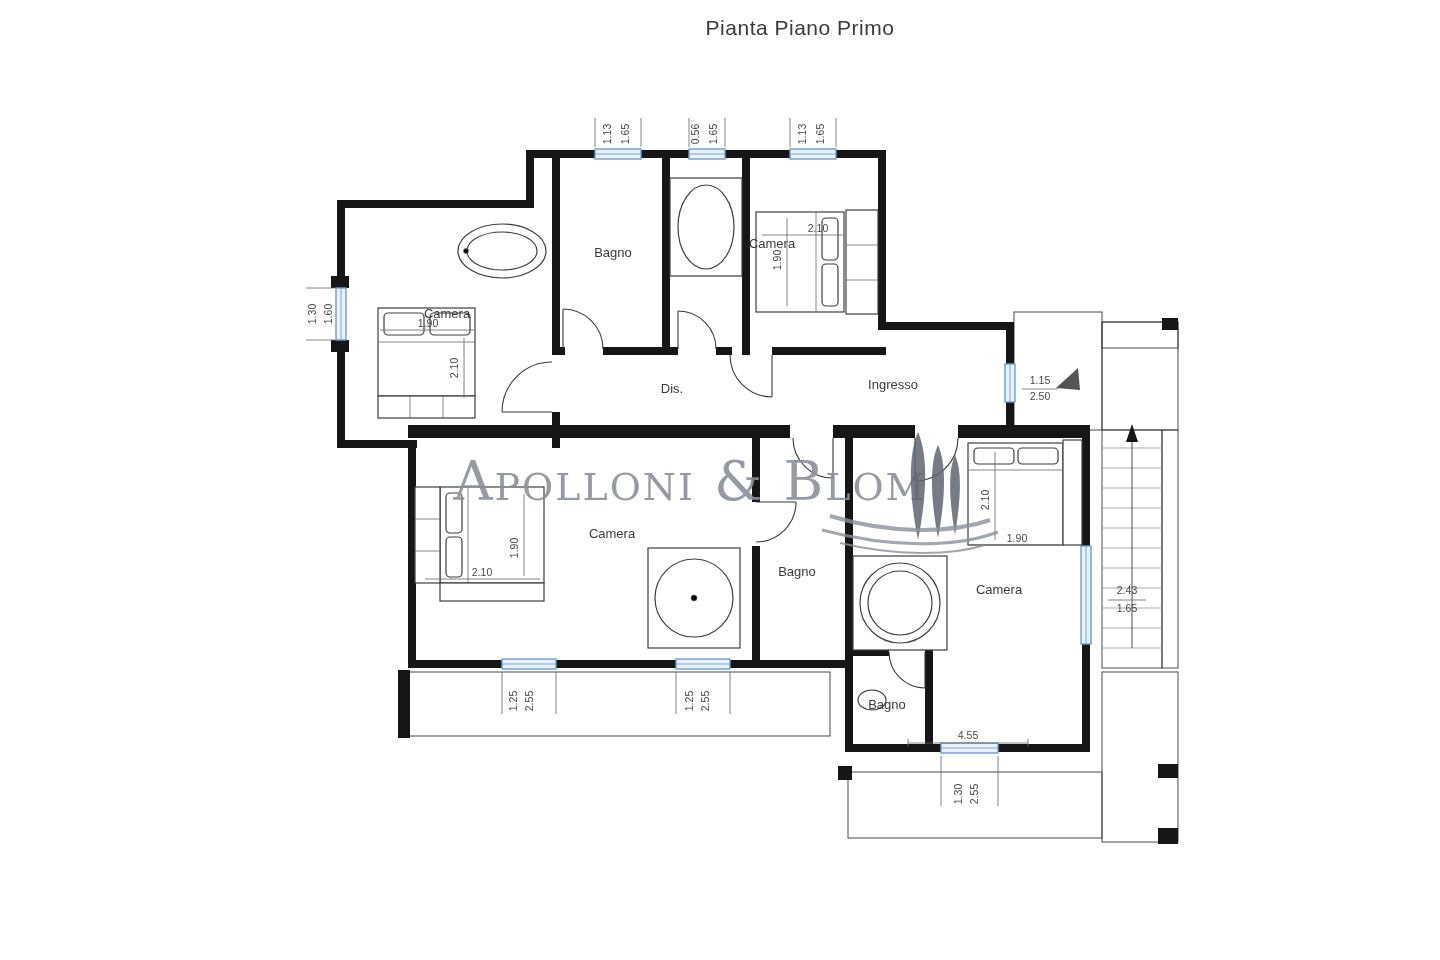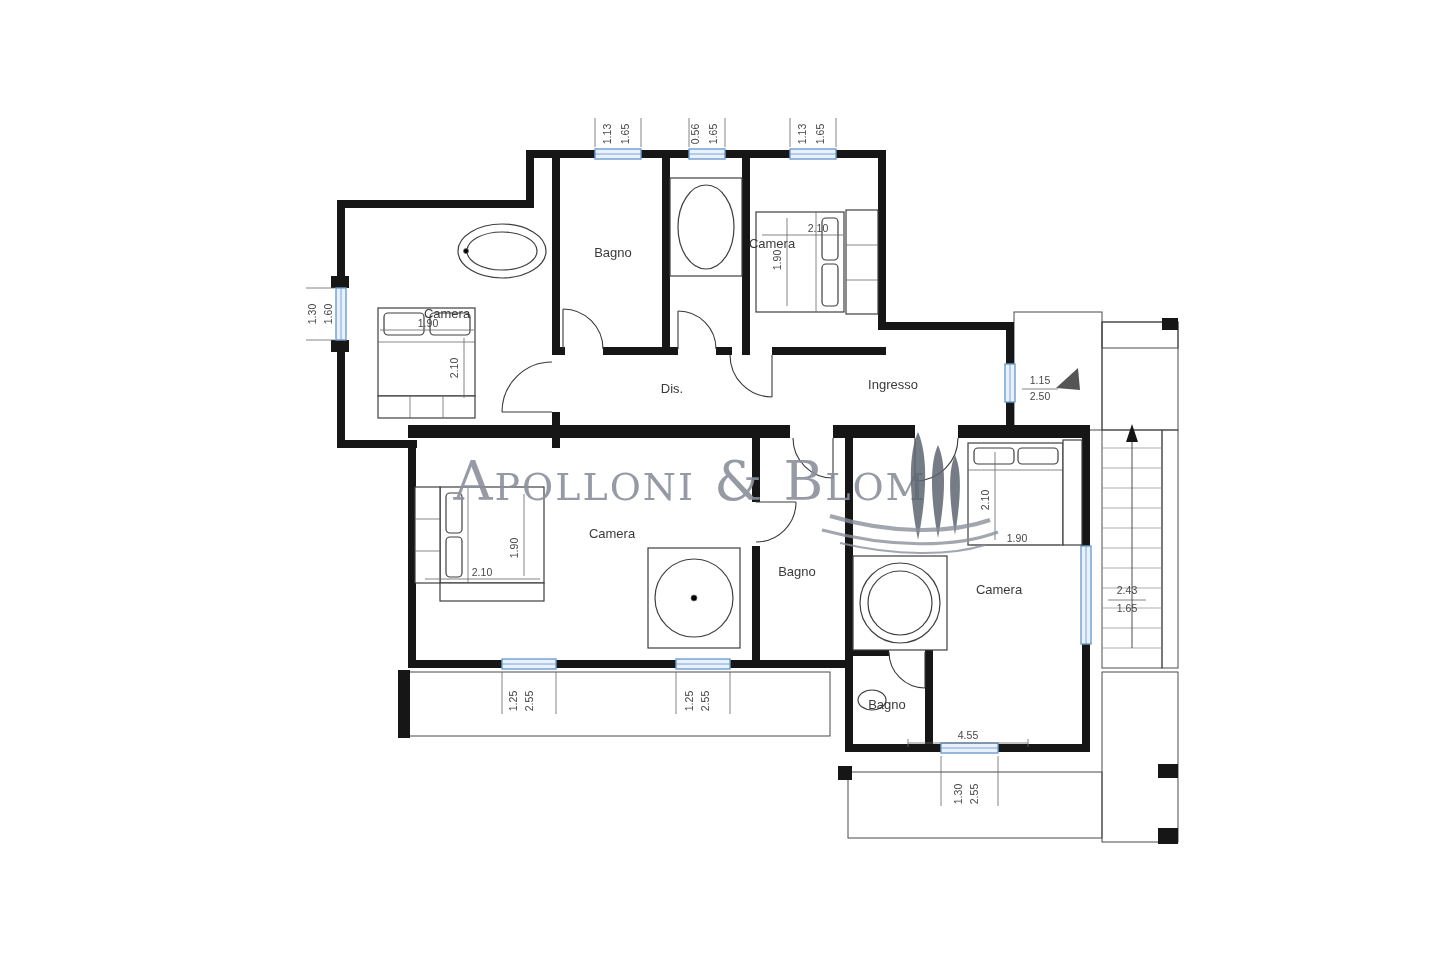--- a/index.html
+++ b/index.html
@@ -27,20 +27,21 @@
   .hatch-outline{fill:none;stroke:#4a4a4a;stroke-width:1}
   .wm-text{font-family:"DejaVu Serif",serif;font-variant:small-caps;font-size:54px;
            fill:var(--watermark);text-anchor:middle;letter-spacing:2px;opacity:.9}
   .tree{fill:var(--logo_tree);opacity:.85}
   .swoosh{fill:none;stroke:var(--watermark);opacity:.8}
 </style>
 </head>
 <body>
 
 <div class="stage">
+  <div class="title">Pianta Piano Primo</div>
 
   <svg width="1440" height="960" viewBox="0 0 1440 960">
     <defs>
       <pattern id="hx" width="9" height="9" patternUnits="userSpaceOnUse">
         <path d="M0,9 L9,0" stroke="#c9c9c9" stroke-width="1"></path>
       </pattern>
       <pattern id="hc" width="10" height="10" patternUnits="userSpaceOnUse">
         <path d="M0,10 L10,0 M0,0 L10,10" stroke="#cccccc" stroke-width="1"></path>
       </pattern>
     </defs>

